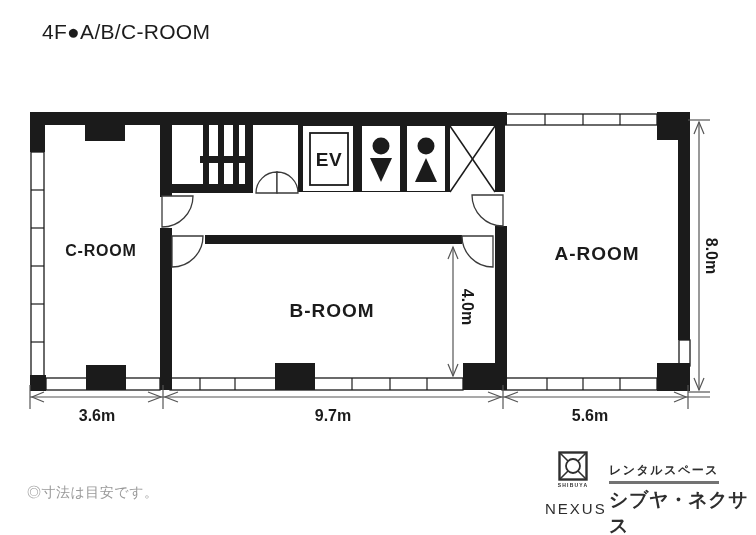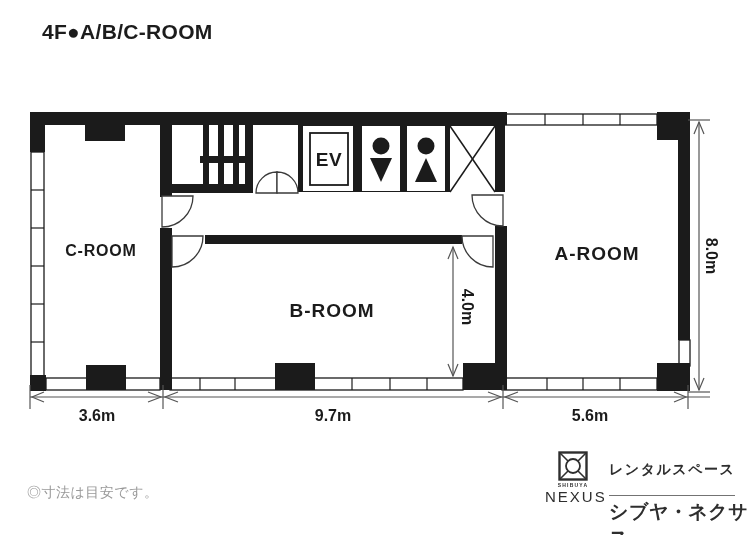--- a/index.html
+++ b/index.html
@@ -2,21 +2,21 @@
 <html><head>
 <meta charset="utf-8">
 <style>
   html,body{margin:0;padding:0;}
   body{
     width:756px;height:535px;background:#ffffff;position:relative;overflow:hidden;
     font-family:"Liberation Sans", sans-serif;
   }
   .page-title{
     position:absolute;left:42px;top:20px;
-    font-size:21px;font-weight:700;letter-spacing:.3px;color:#1c1c1c;
+    font-size:21px;font-weight:400;letter-spacing:.3px;color:#1c1c1c;
   }
   svg.plan{position:absolute;left:0;top:0;}
   svg text{font-family:"Liberation Sans", sans-serif;}
   .room-label{font-size:19px;font-weight:700;letter-spacing:1px;fill:#1b1b1b;}
   .room-label-small{font-size:16px;font-weight:700;letter-spacing:.8px;fill:#1b1b1b;}
   .dim-label{font-size:16px;font-weight:700;fill:#1b1b1b;}
   .ev-label{font-size:19px;font-weight:700;fill:#1b1b1b;letter-spacing:.5px;}
   .wall{fill:#1b1b1b;stroke:none;}
   .win{fill:#ffffff;stroke:#1b1b1b;stroke-width:1.3;}
   .mull{stroke:#1b1b1b;stroke-width:1.2;}
@@ -27,24 +27,24 @@
   .note-text{
     position:absolute;left:27px;top:484px;
     font-size:14px;color:#999999;letter-spacing:.5px;
   }
   .logo{
     position:absolute;left:545px;top:451px;display:flex;align-items:flex-start;gap:8px;color:#2e2e2e;
   }
   .logo-mark{width:56px;text-align:center;}
   .logo-mark svg{display:block;margin:0 auto;}
   .logo-shibuya{font-size:5px;letter-spacing:1.2px;font-weight:700;margin-top:1px;}
-  .logo-nexus{font-size:15px;letter-spacing:2px;margin-top:0px;}
+  .logo-nexus{font-size:15px;letter-spacing:2px;margin-top:12px;}
   .logo-txt{padding-top:9px;}
-  .logo-service{display:inline-block;font-size:14px;font-weight:700;letter-spacing:1.5px;
-    border-bottom:1px solid #737373;padding-bottom:16px;}
+  .logo-service{display:inline-block;font-size:12px;font-weight:700;letter-spacing:1.5px;
+    border-bottom:3px solid #737373;padding-bottom:2px;}
   .logo-brand{font-size:19px;font-weight:700;letter-spacing:.5px;margin-top:3px;}
 </style>
 </head>
 <body>
 
 <div class="page-title">4F●A/B/C-ROOM</div>
 
 <svg class="plan" width="756" height="535" viewBox="0 0 756 535">
 
   <g>

